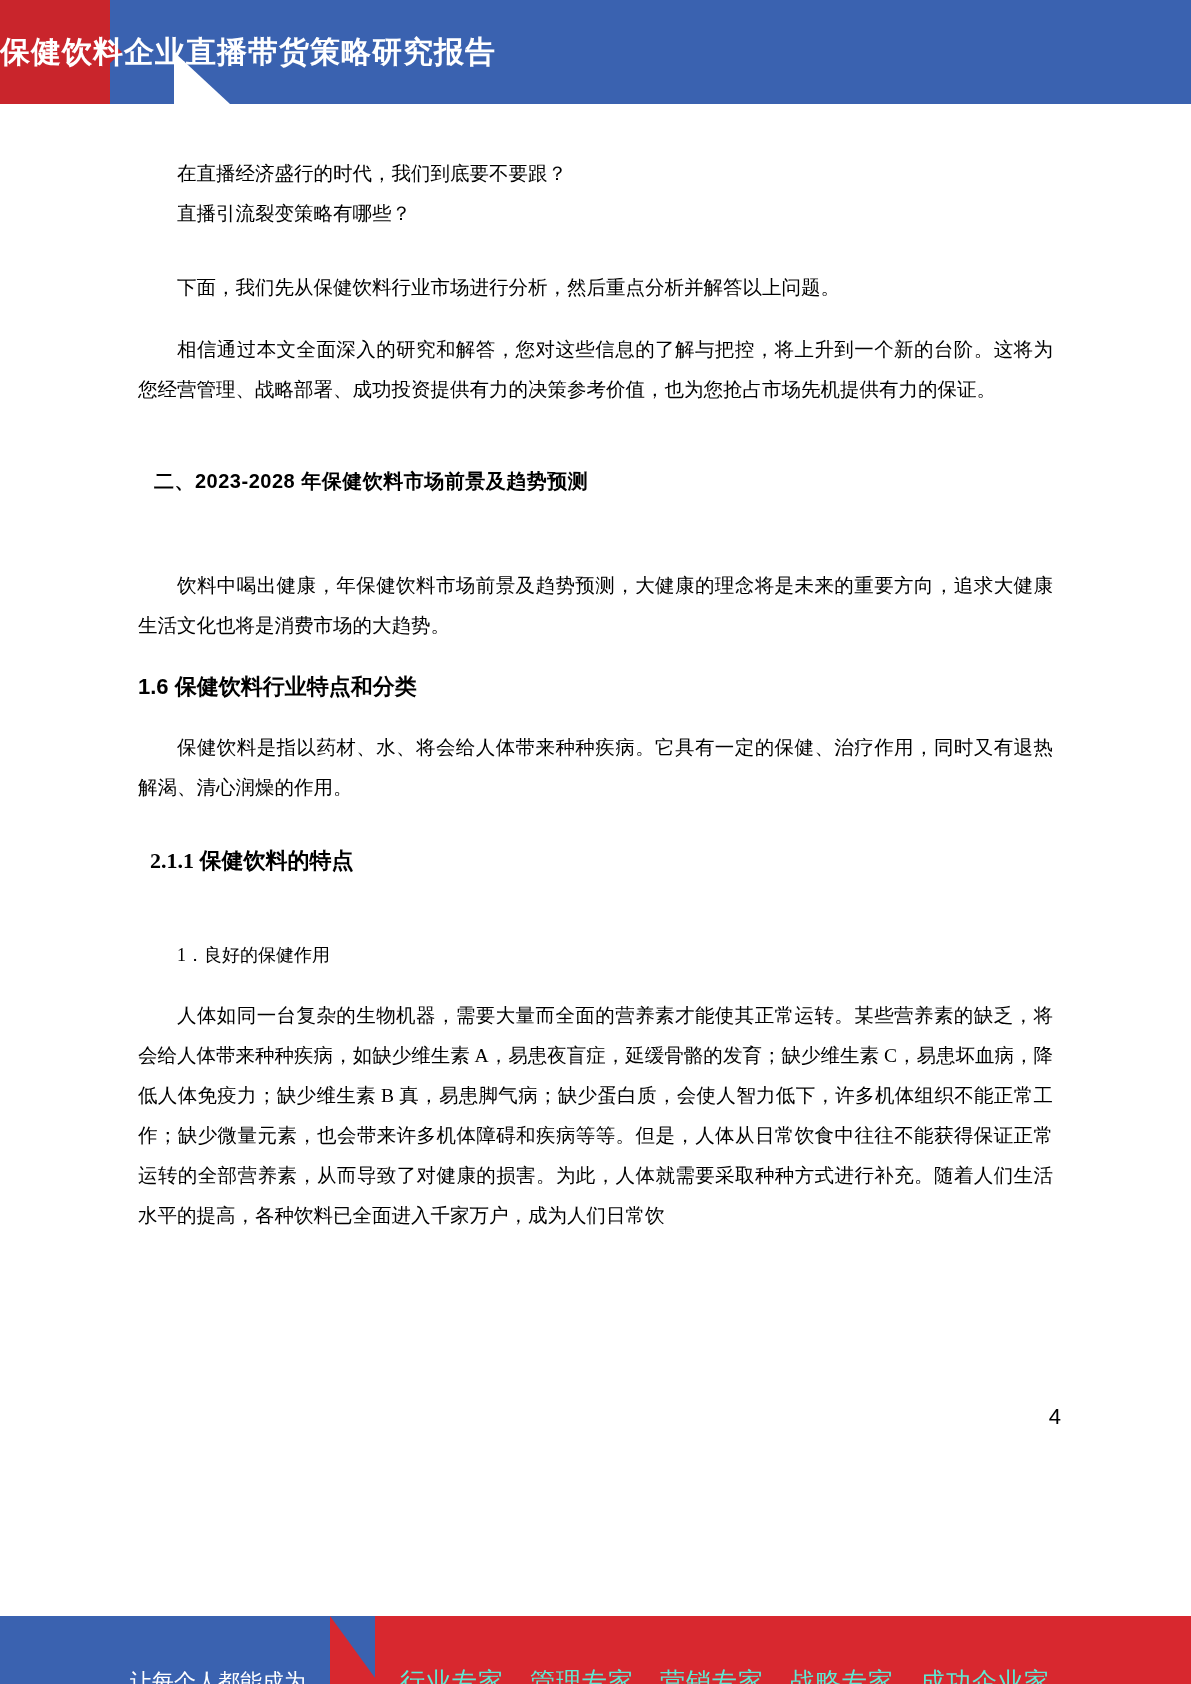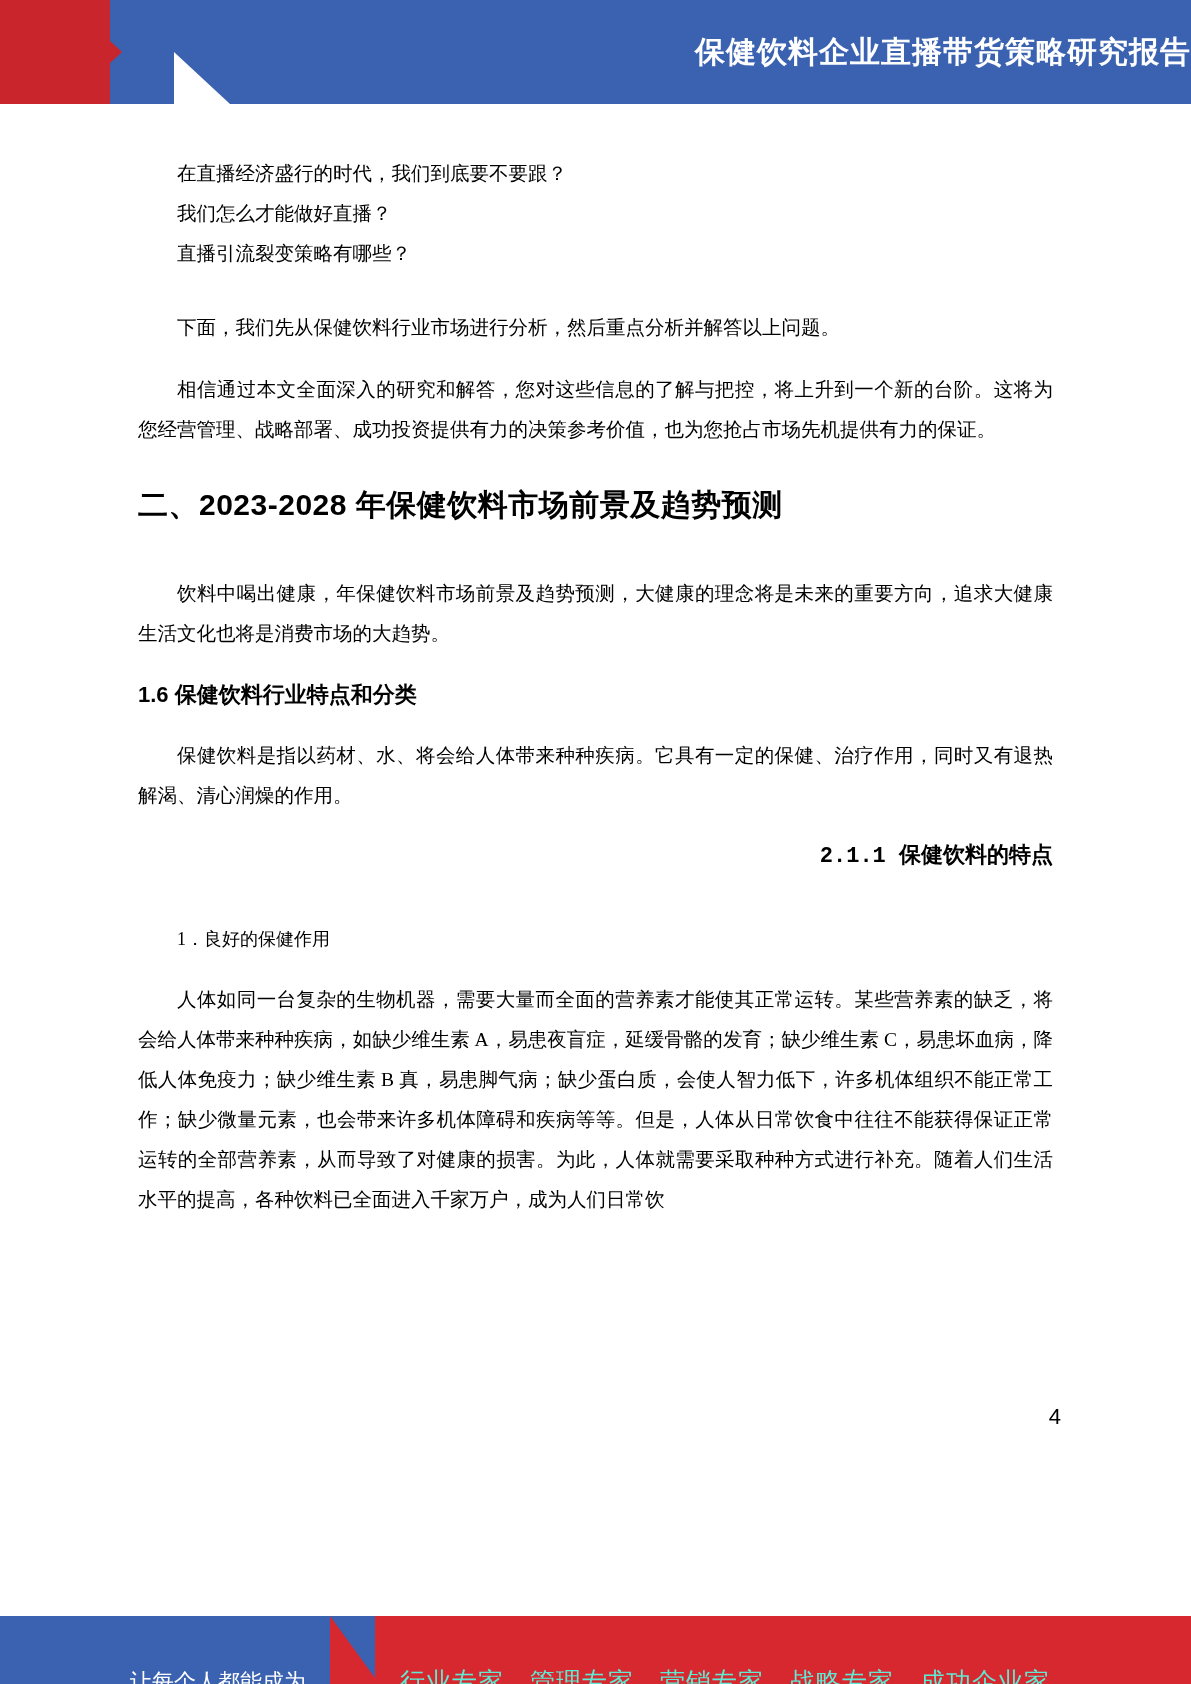--- a/index.html
+++ b/index.html
@@ -54,21 +54,21 @@
     border-bottom: 52px solid transparent;
     border-left: 56px solid #ffffff;
   }
   .header-title {
     position: absolute;
     top: 0;
     left: 0;
     width: 1191px;
     height: 104px;
     line-height: 104px;
-    text-align: right;
+    text-align: left;
     color: #ffffff;
     font-family: "Liberation Sans", "DejaVu Sans", sans-serif;
     font-weight: bold;
     font-size: 30px;
     letter-spacing: 1px;
   }
 
   
   .page {
     position: absolute;
@@ -99,39 +99,38 @@
     text-indent: 39px;
     margin: 0;
   }
   .spacer-sm { height: 22px; }
   .spacer-md { height: 34px; }
   .spacer-lg { height: 48px; }
 
   h2.h-main {
     font-family: "Liberation Sans", "DejaVu Sans", sans-serif;
     font-weight: bold;
-    font-size: 30px;
-    margin: 0;
+    font-size: 20px;
+    margin: 16px;
     letter-spacing: 0.5px;
     line-height: 42px;
   }
   h3.h-sub {
     font-family: "Liberation Sans", "DejaVu Sans", sans-serif;
     font-weight: bold;
     font-size: 22px;
     margin: 0;
     line-height: 38px;
   }
   h4.h-sub2 {
-    font-family: Liberation Mono, monospace;
-    font-weight: bold;
-    font-size: 22px;
-    margin: 0;
+    font-family: Liberation Serif, serif;
+    font-weight: bold;
+    font-size: 22px;
+    margin: 12px;
     line-height: 38px;
-    text-align: right;
   }
   .list-item {
     font-size: 18px;
     line-height: 38px;
     text-indent: 39px;
     margin: 0;
   }
 
   .page-number {
     position: absolute;
@@ -199,21 +198,20 @@
   <div class="header-arrow">
     <div class="header-arrow-inner"></div>
   </div>
   <div class="header-title">保健饮料企业直播带货策略研究报告</div>
 </div>
 
 <div class="page">
   <div class="content">
 
     <p class="q-line">在直播经济盛行的时代，我们到底要不要跟？</p>
-    <p class="q-line">我们怎么才能做好直播？</p>
     <p class="q-line">直播引流裂变策略有哪些？</p>
 
     <div class="spacer-md"></div>
 
     <p class="para indent">下面，我们先从保健饮料行业市场进行分析，然后重点分析并解答以上问题。</p>
 
     <div class="spacer-sm"></div>
 
     <p class="para indent">相信通过本文全面深入的研究和解答，您对这些信息的了解与把控，将上升到一个新的台阶。这将为您经营管理、战略部署、成功投资提供有力的决策参考价值，也为您抢占市场先机提供有力的保证。</p>
 

